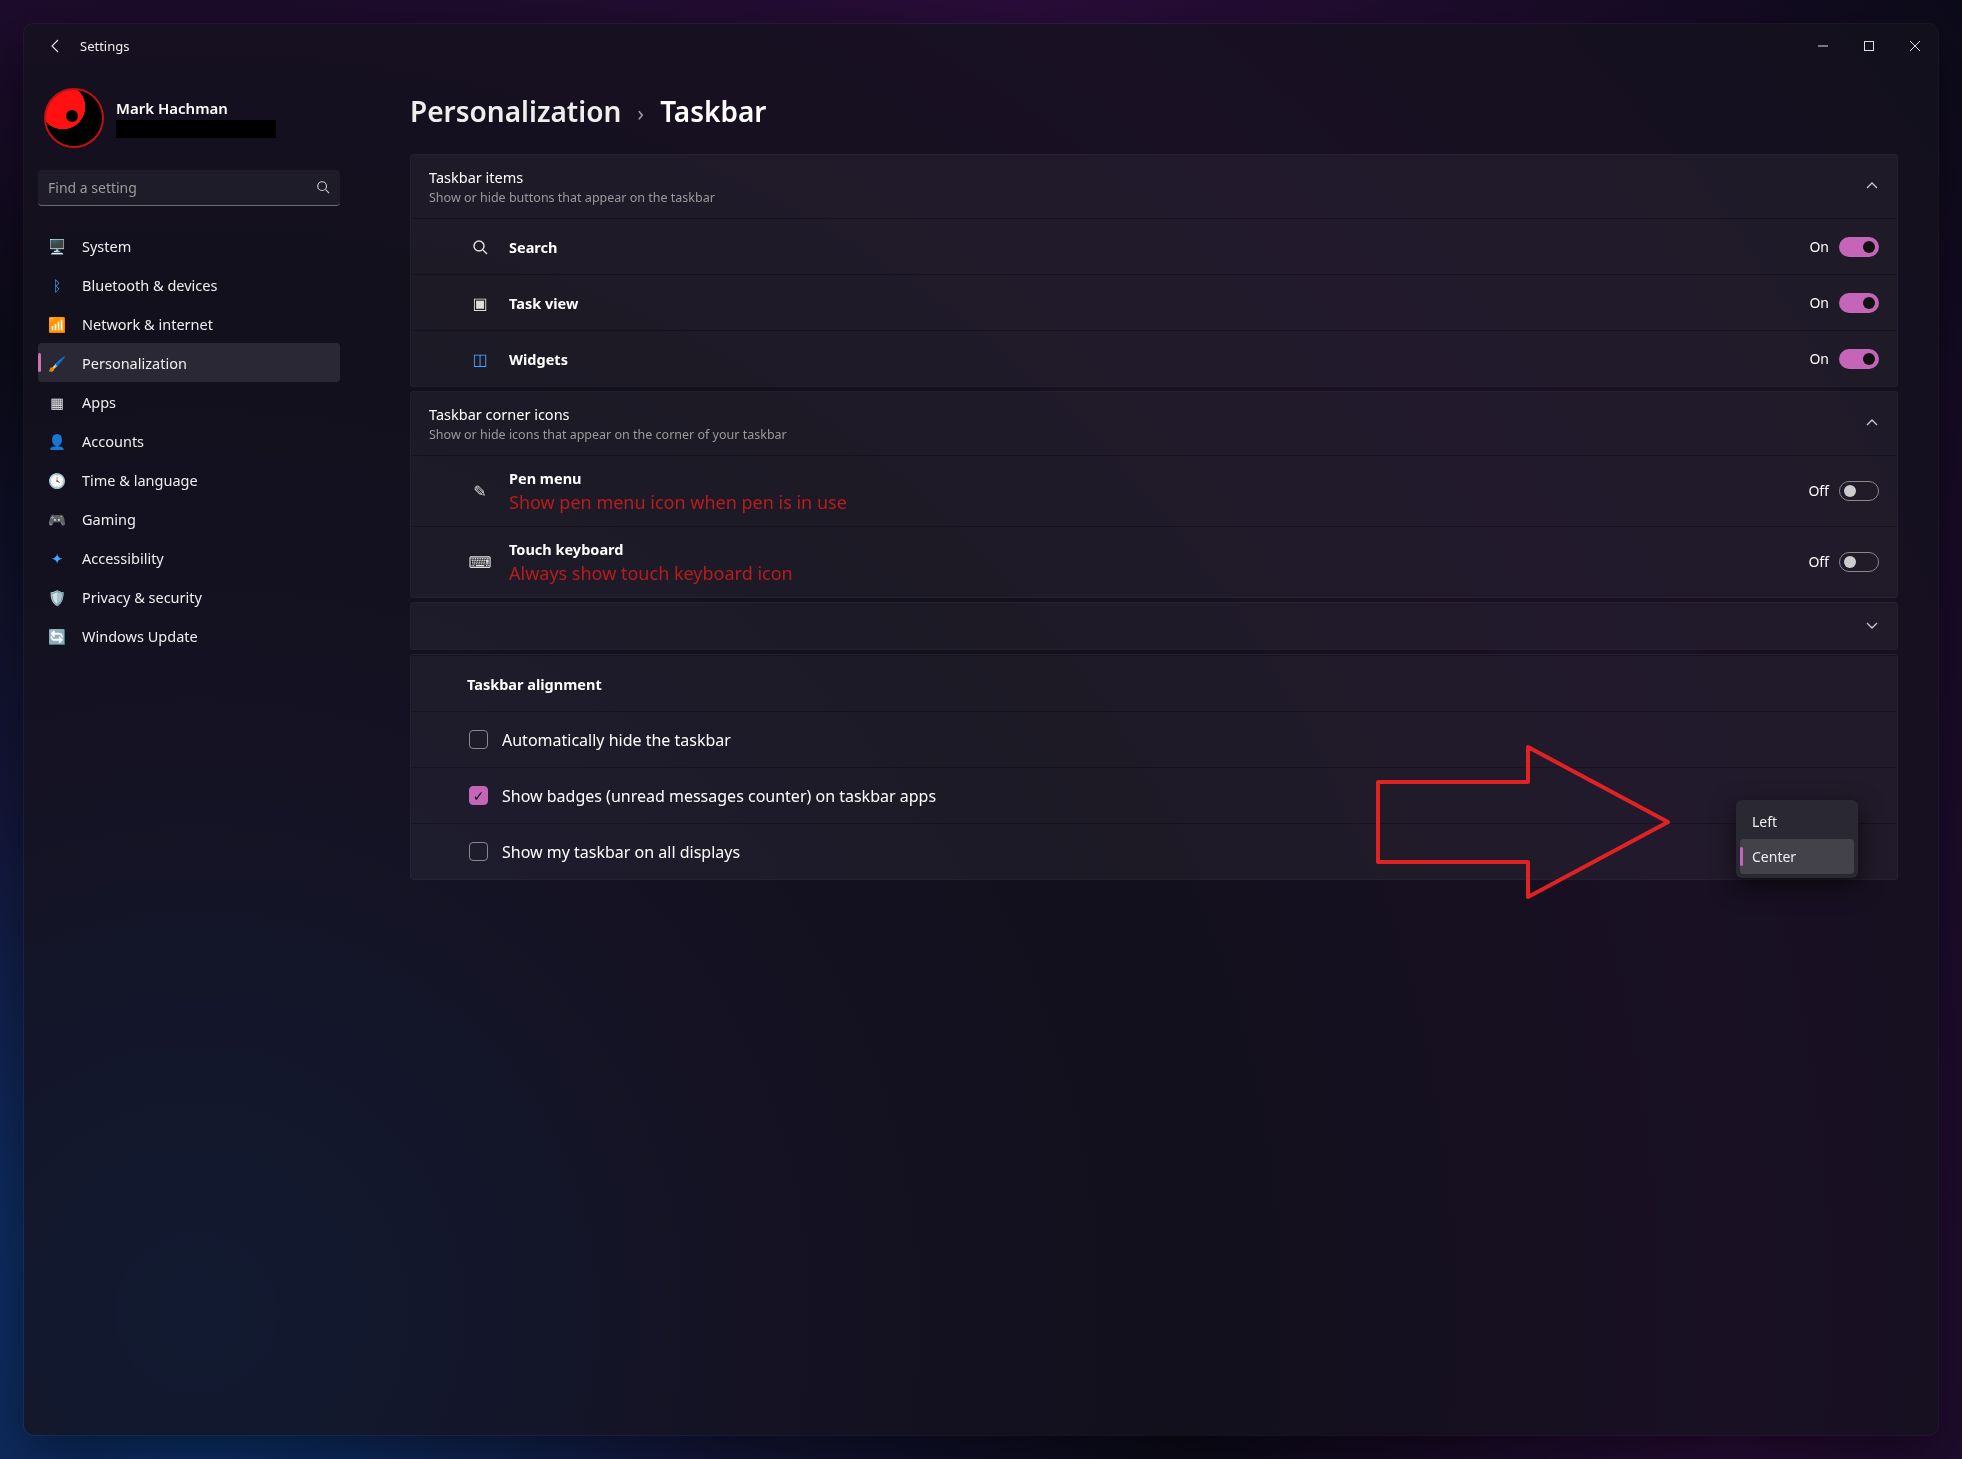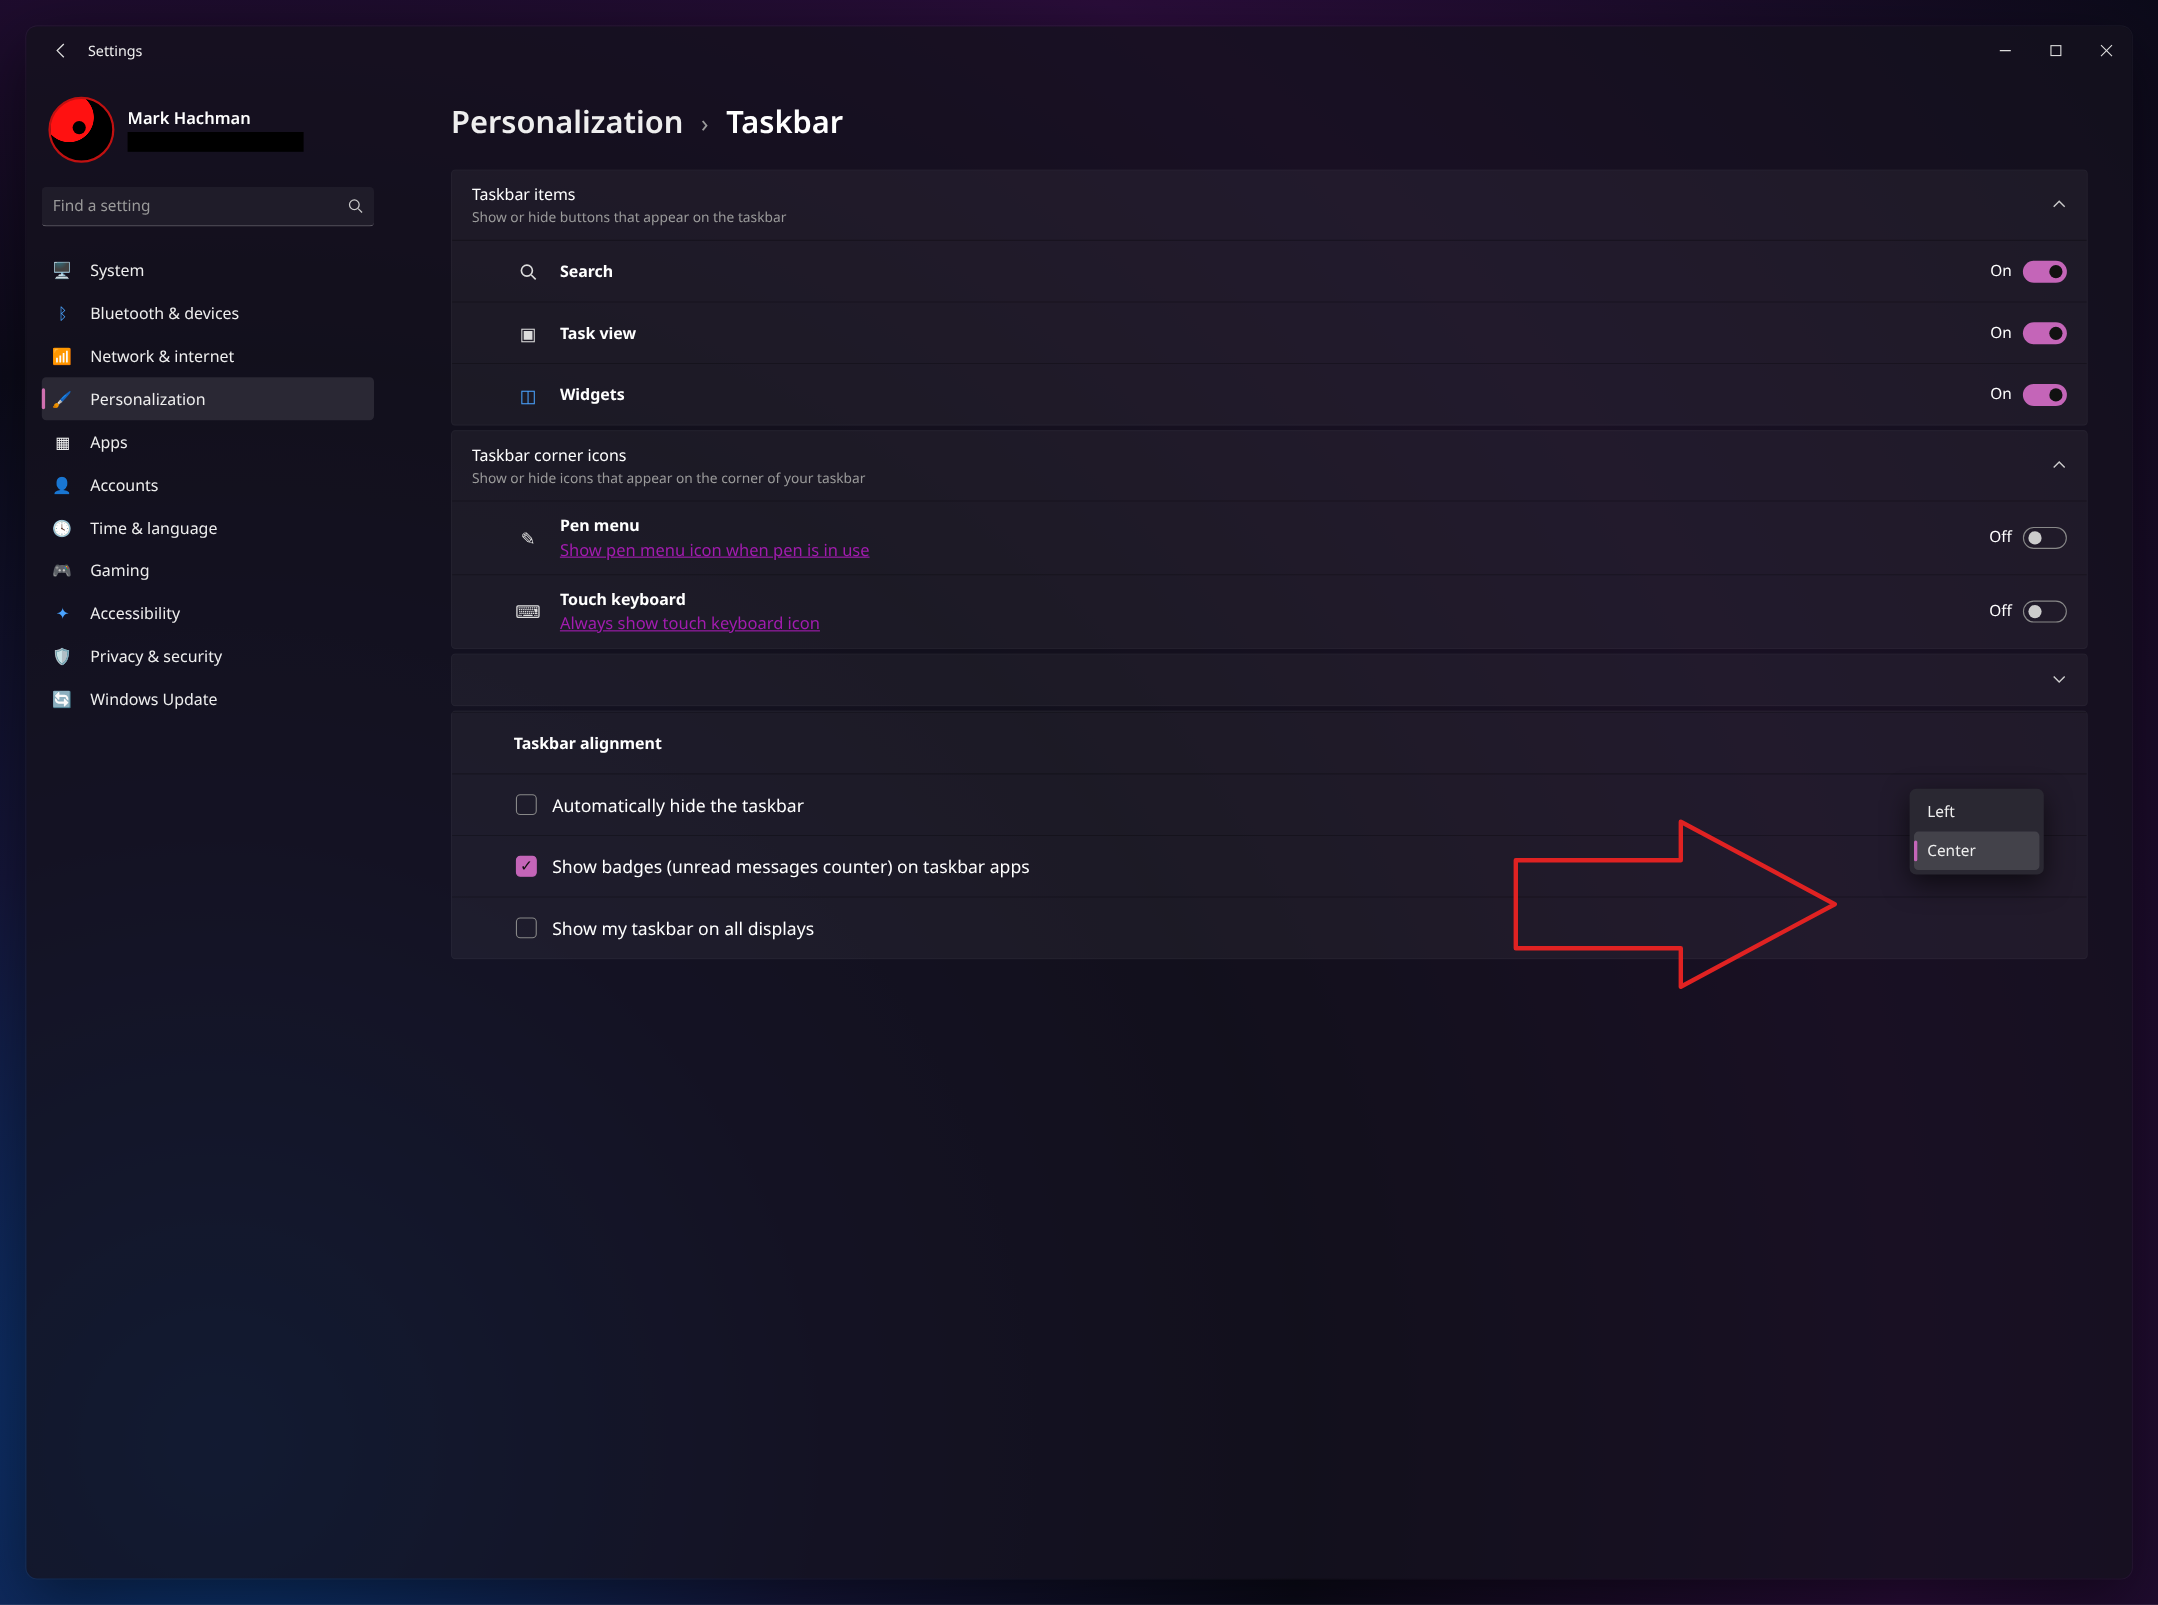--- a/index.html
+++ b/index.html
@@ -97,39 +97,39 @@
   .hdr .txt .s { font-size:12.5px; color:#9a9a9a; margin-top:2px;}
   .hdr .chev { margin-left:auto; color:#ccc; }
   .row {
     display:flex; align-items:center;
     padding:12px 18px 12px 56px;
     border-top:1px solid rgba(0,0,0,0.25);
     min-height:56px;
   }
   .row .ri { width:26px; display:flex; justify-content:center; margin-right:16px; color:#ddd;}
   .row .rtxt .t { font-size:14.5px;font-weight:bold; }
-  .row .rtxt .s { font-size:15px; color:#a21caf; margin-top:2px;text-decoration:underline;}
+  .row .rtxt .s { font-size:18px; color:#b91c1c; margin-top:2px;}
   .row .val { margin-left:auto; display:flex; gap:10px; font-size:14px;}
   .toggle {
     width:40px; height:20px; border-radius:10px; position:relative; cursor:pointer;
   }
   .toggle.on { background:#c465b8; }
   .toggle.off { background:transparent; border:1px solid #888; }
   .toggle .knob { position:absolute; width:12px; height:12px; border-radius:50%; top:4px; }
   .toggle.on .knob { right:4px; background:#111; }
   .toggle.off .knob { left:4px; top:3px; background:#ccc; }
   .cbrow { padding-left:58px; }
   .cb {
     width:19px; height:19px; border-radius:4px; border:1px solid #888; display:flex; align-items:center; justify-content:center; cursor:pointer;
     margin-right:14px;
   }
   .cb.checked { background:#c465b8; border-color:#c465b8; color:#111; font-size:14px; }
   .menu {
     position:absolute;
-    right: 80px; top: 693px;
+    right: 80px; top: 776px;
     background:#2a2832;
     border-radius:6px;
     box-shadow:0 8px 24px rgba(0,0,0,0.6);
     padding:4px;
     width:122px;
     z-index:50;
   }
   .menu .mi {
     padding:8px 12px; font-size:14px; border-radius:4px; cursor:pointer; position:relative; color:#eee;
   }

